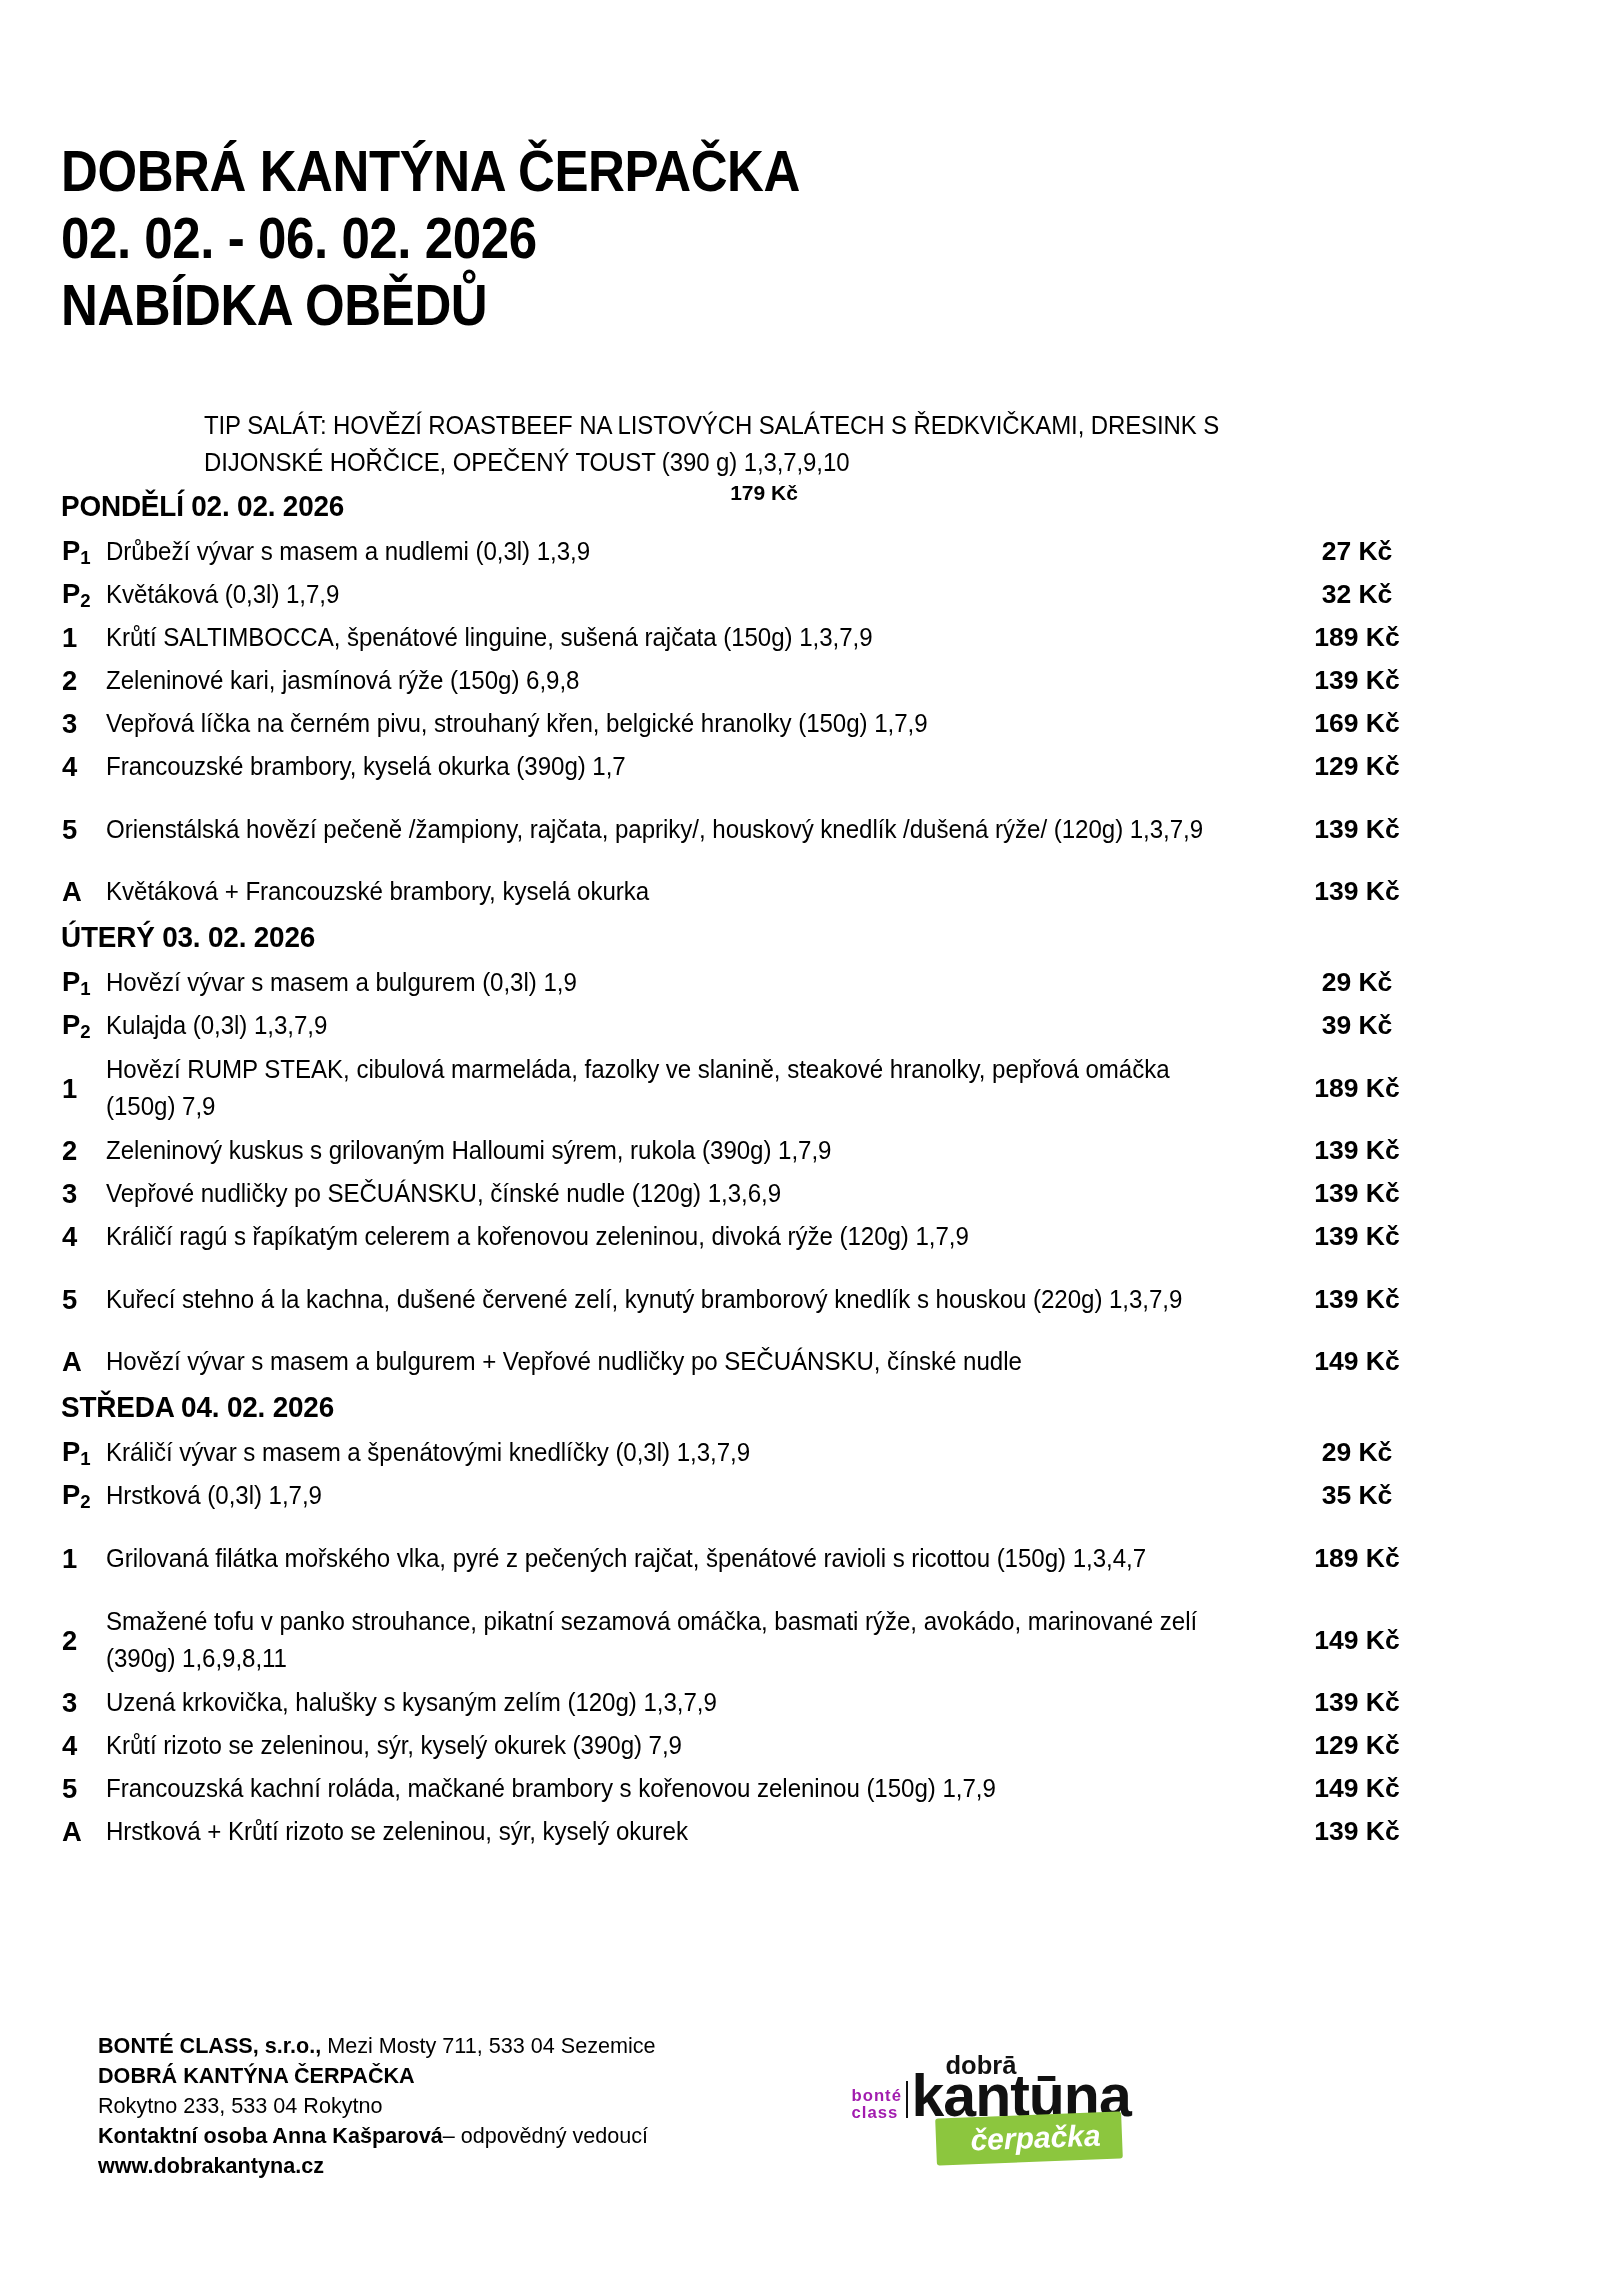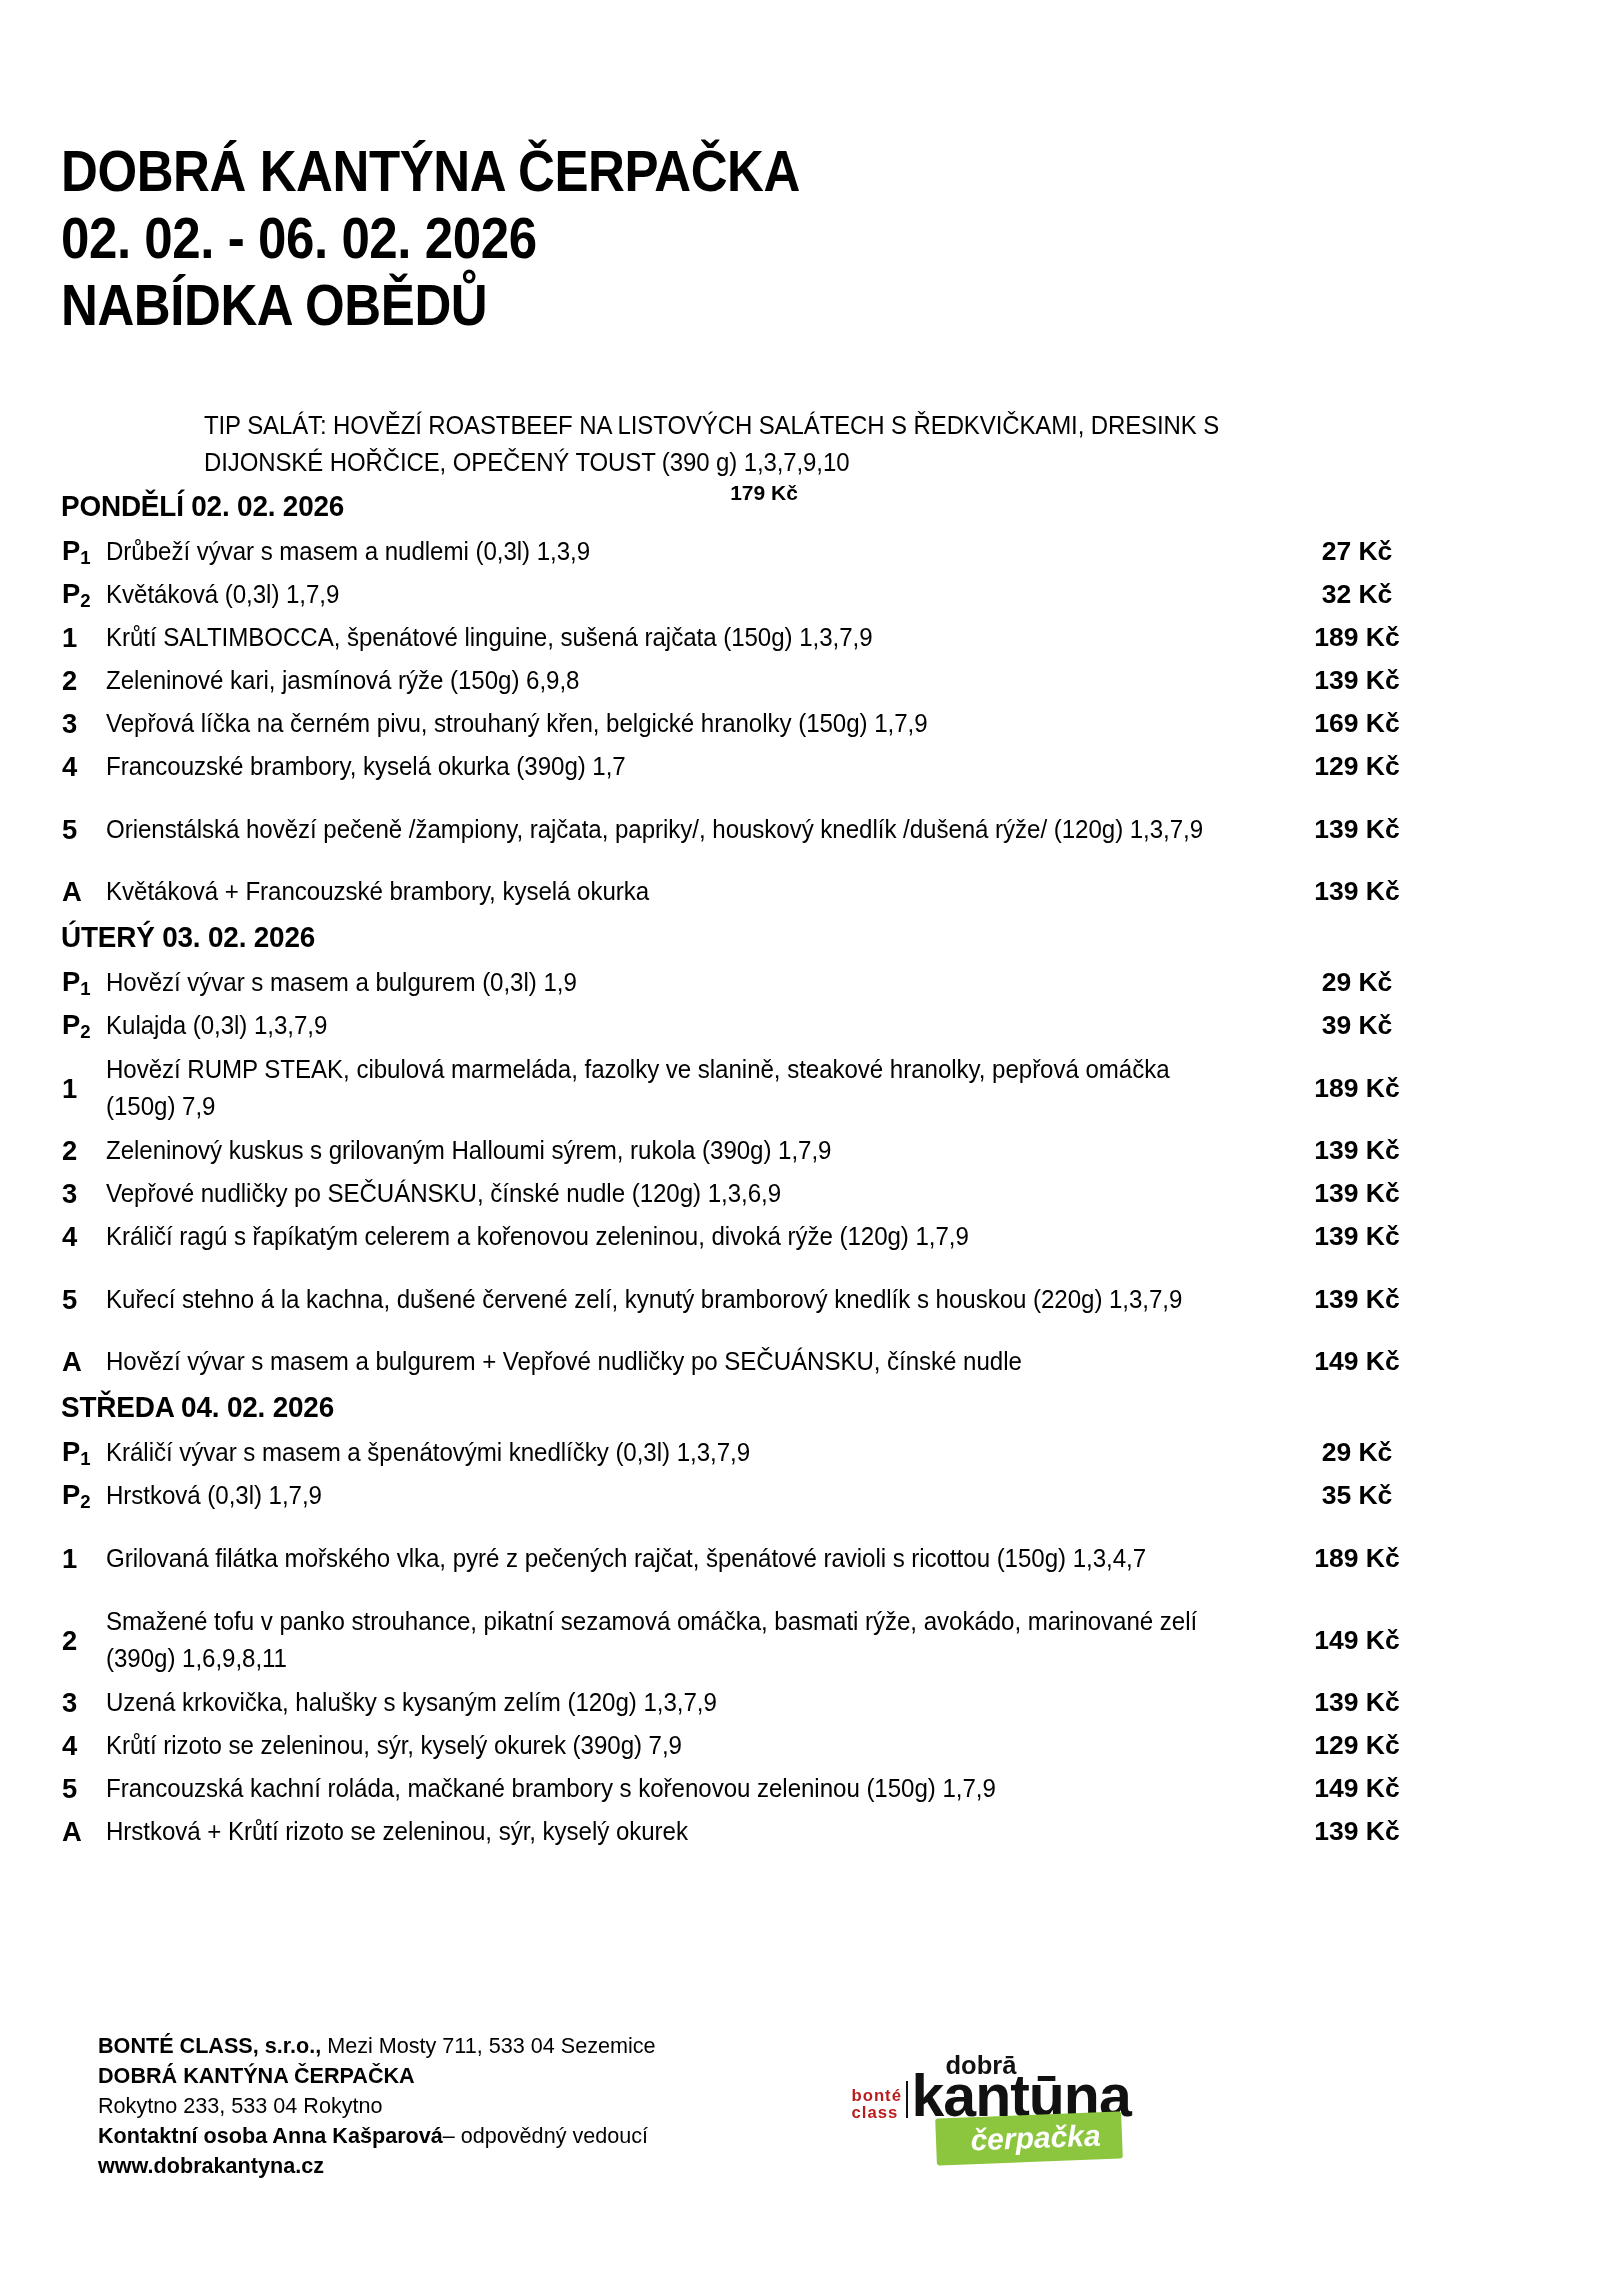--- a/index.html
+++ b/index.html
@@ -150,21 +150,21 @@
     height: 127px;
   }
   .logo .bonte {
     position: absolute;
     left: 2px;
     top: 43px;
     font-size: 16.7px;
     line-height: 17.6px;
     font-weight: bold;
     letter-spacing: 1px;
-    color: #b91c1c;
+    color: #a21caf;
   }
   .logo .divider {
     position: absolute;
     left: 56px;
     top: 37px;
     width: 2px;
     height: 37px;
     background: #111;
   }
   .logo .dobra {

